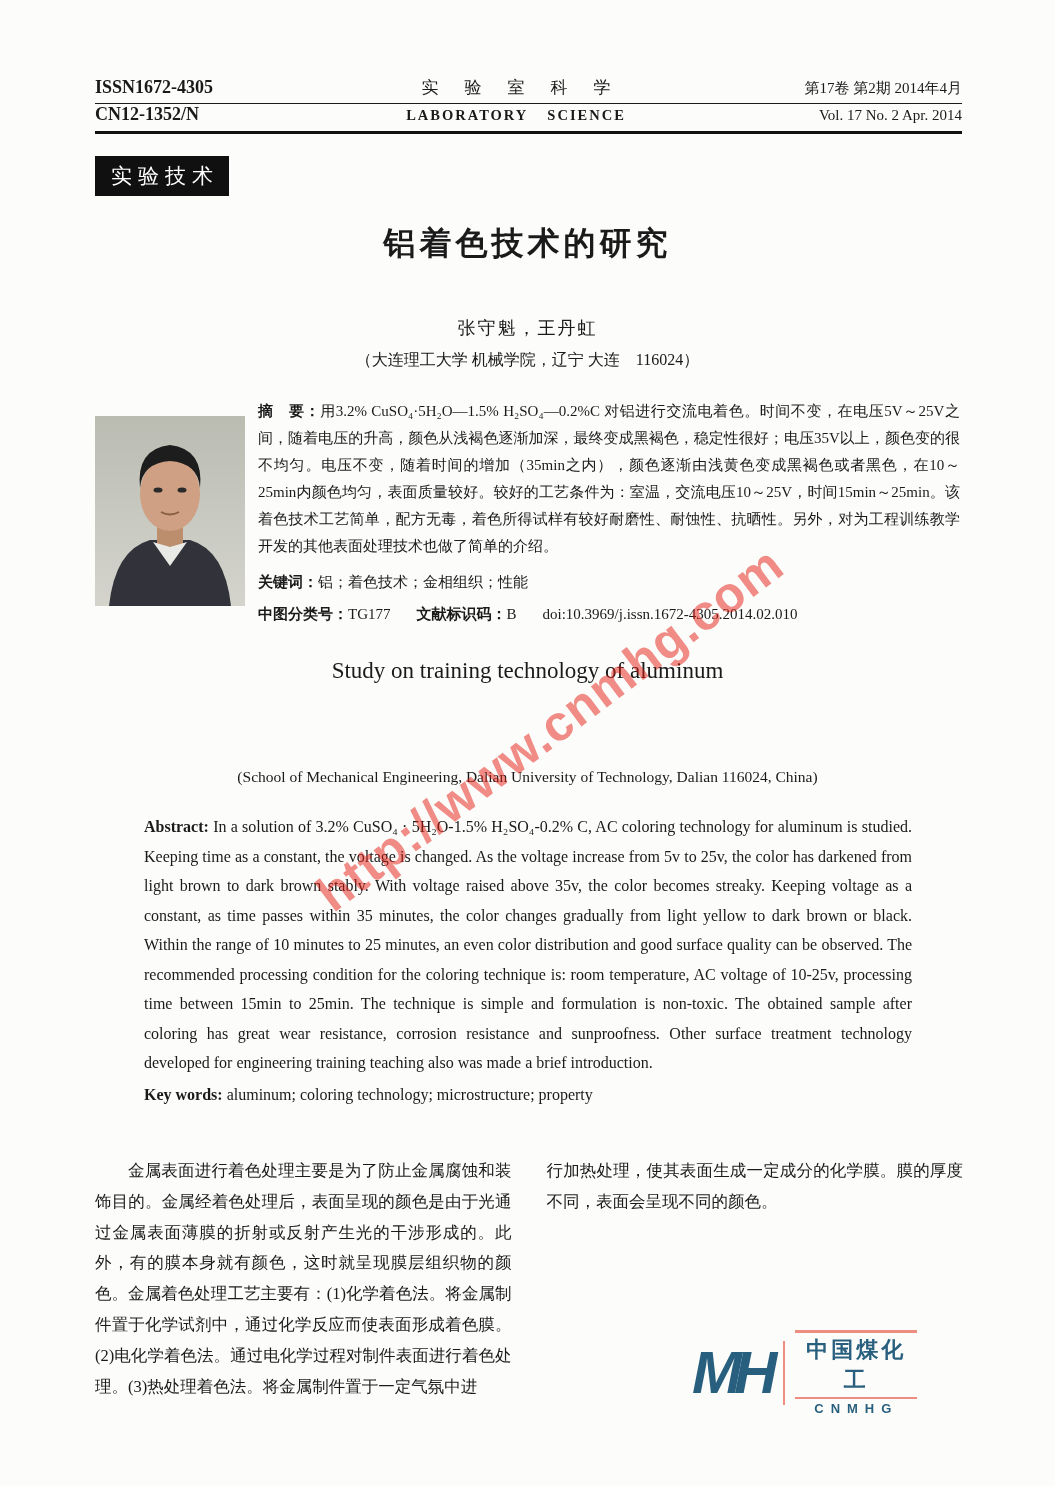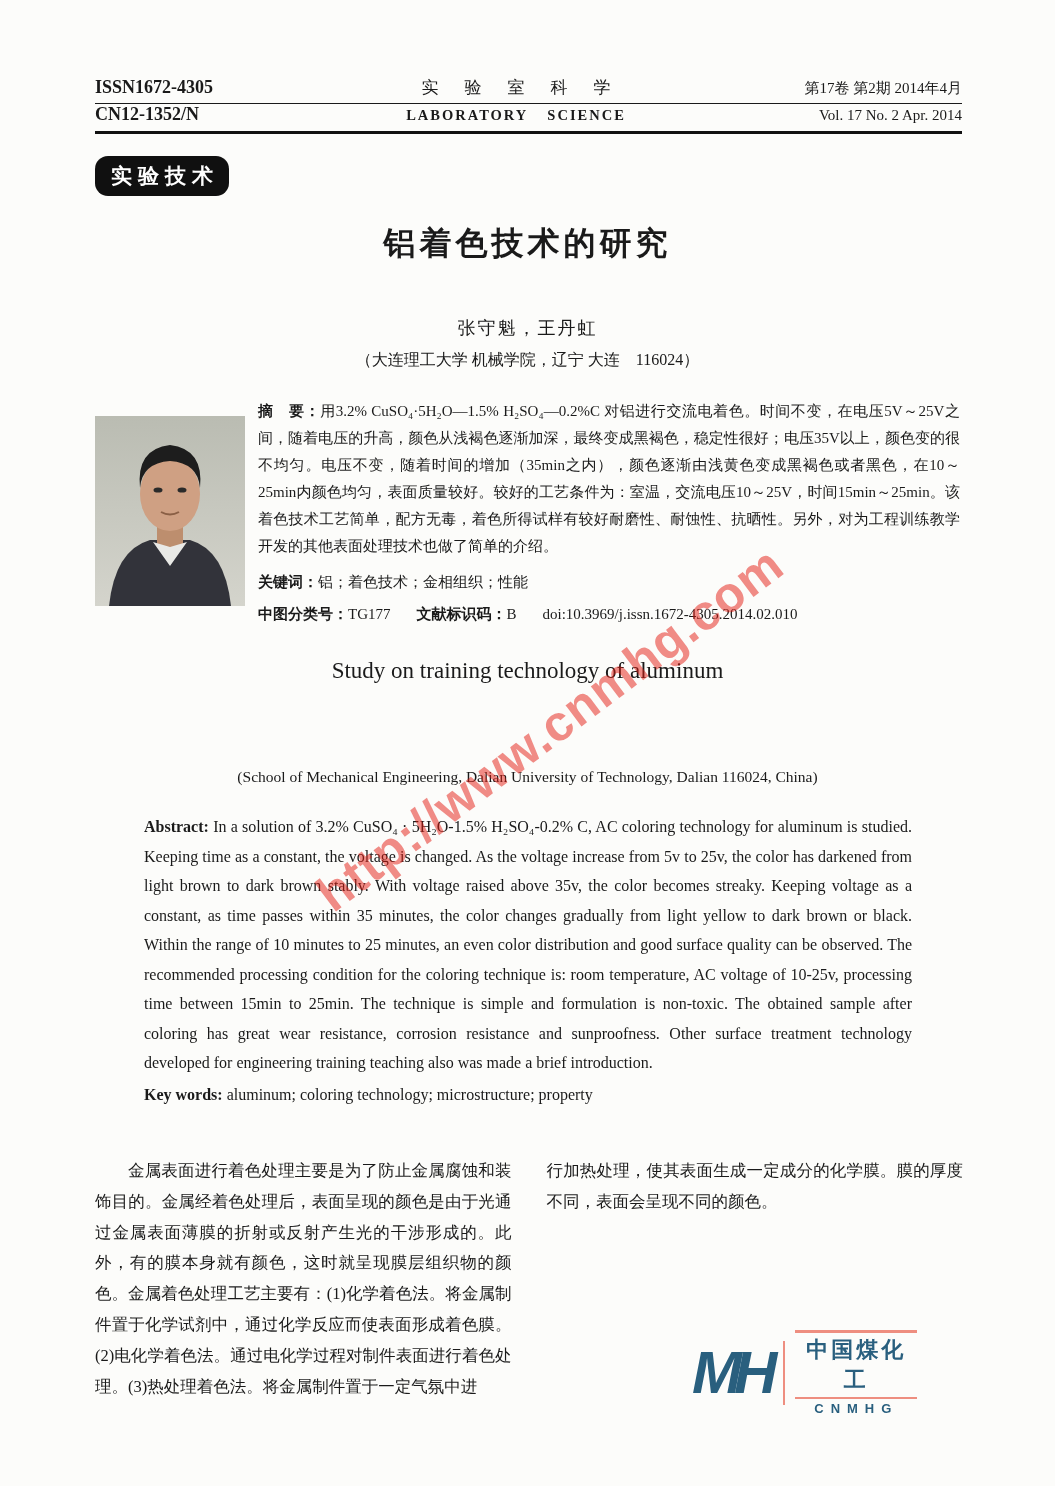--- a/index.html
+++ b/index.html
@@ -14,22 +14,22 @@
   .jc { flex:1; text-align:center; }
   .jc-cn { font-size:17px; letter-spacing:26px; text-indent:26px; }
   .jc-en { font-size:14.5px; letter-spacing:2px; word-spacing:14px; font-weight:bold; }
   .jr { width:255px; text-align:right; font-size:15px; }
   .rule { width:100%; }
   .rule.thin { border-top:1.5px solid #1a1a1a; }
   .rule.thick { border-top:3px solid #111; }
 
   
   .badge { position:absolute; left:95px; top:156px; background:#101010; color:#ffffff;
-           font-family:"Liberation Sans", sans-serif; font-weight:bold; font-size:21px;
-           letter-spacing:6px; padding:6px 10px 6px 16px; border-radius:13px; }
+           font-family:"Liberation Sans", sans-serif; font-weight:normal; font-size:21px;
+           letter-spacing:6px; padding:6px 10px 6px 16px; border-radius:0; }
 
   
   .title-cn { position:absolute; top:222px; left:0; right:0; text-align:center;
               font-family:Liberation Mono, monospace; font-weight:bold; font-size:32px; letter-spacing:4px; }
   .authors-cn { position:absolute; top:316px; left:0; right:0; text-align:center; font-size:18px; letter-spacing:2px; }
   .affil-cn { position:absolute; top:350px; left:0; right:0; text-align:center; font-size:16px; }
 
   
   .abstract-wrap { position:absolute; top:398px; left:95px; right:95px; display:flex; gap:13px; }
   .photo { flex:0 0 150px; width:150px; height:190px; margin-top:18px; background:#c2c4bc; overflow:hidden; }

